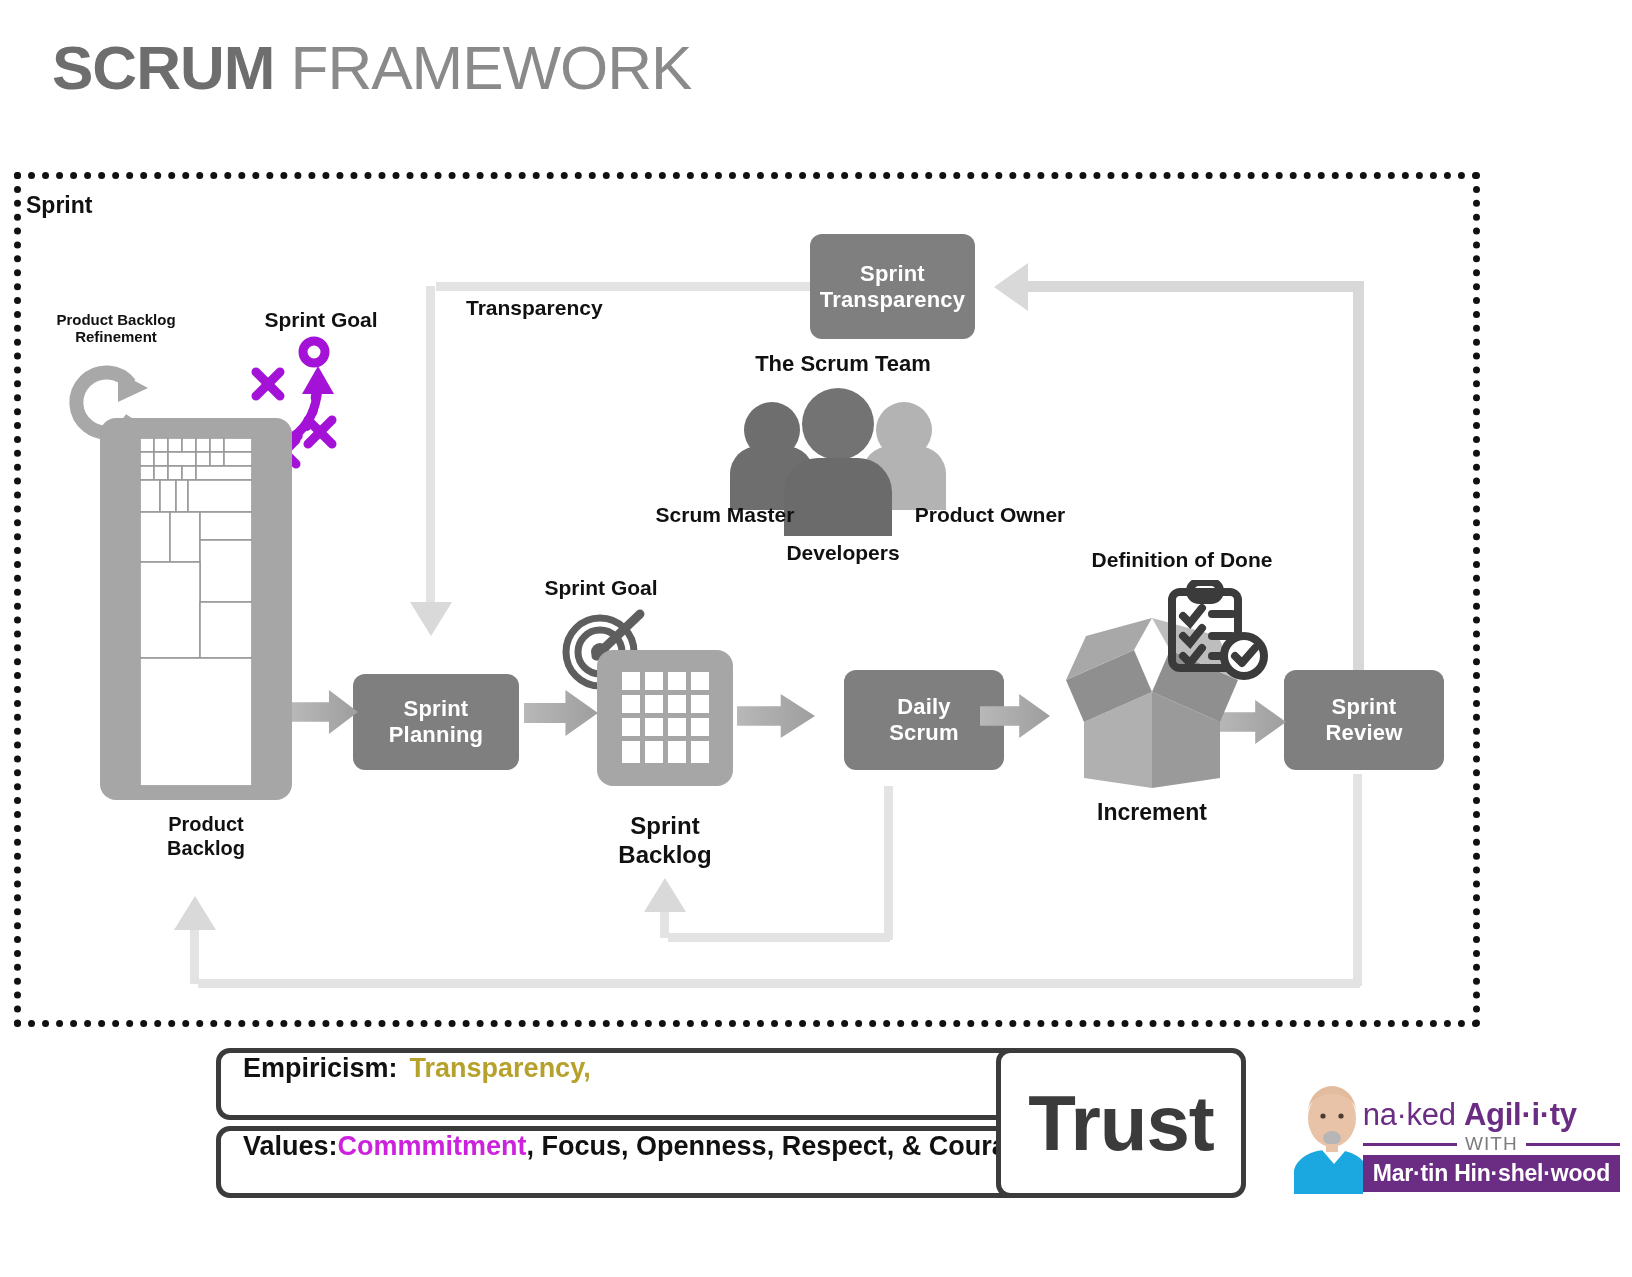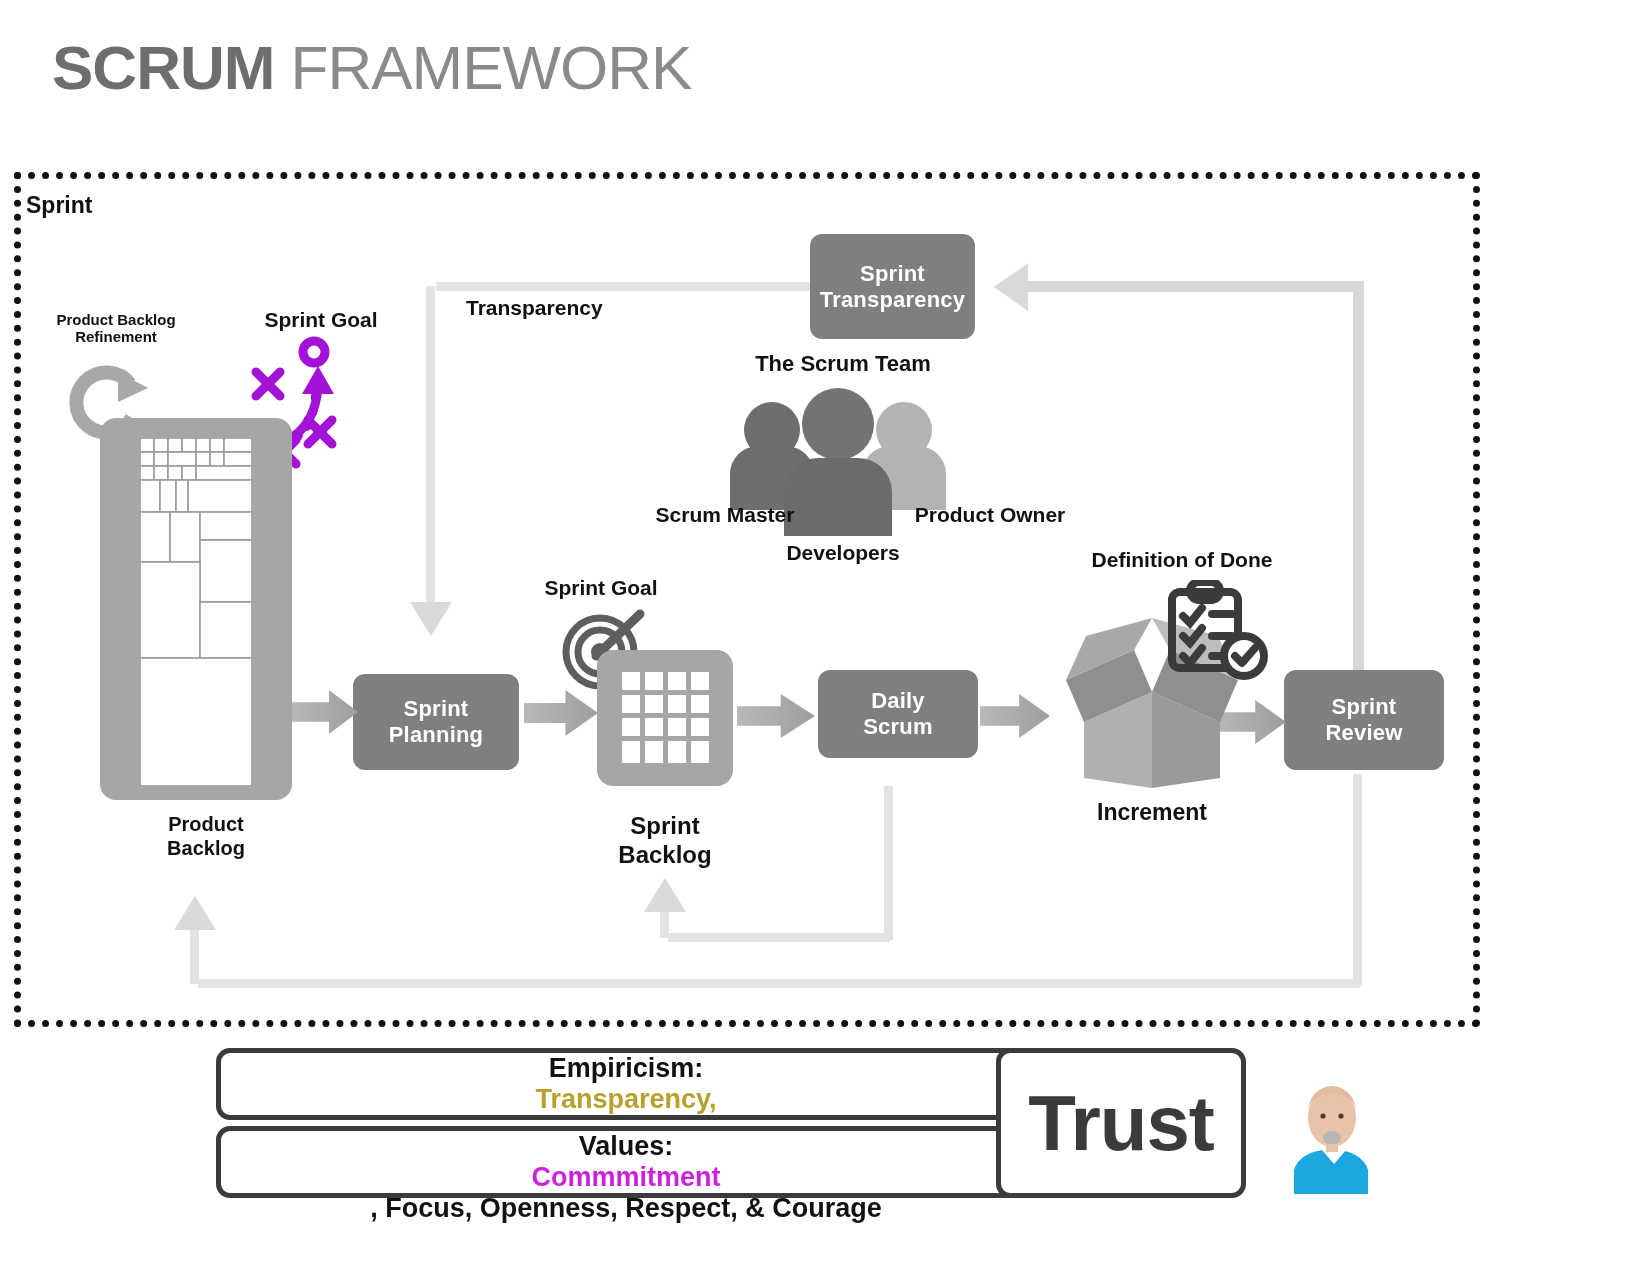--- a/index.html
+++ b/index.html
@@ -42,21 +42,21 @@
   .tri-down{width:0;height:0;border-left:21px solid transparent;
      border-right:21px solid transparent;border-top:34px solid #d9d9d9;}
   .tri-left{width:0;height:0;border-top:24px solid transparent;
      border-bottom:24px solid transparent;border-right:34px solid #d9d9d9;}
 
   
   .solid{background:#d8d8d8;}
 
   
   .kbox{border:5px solid #3b3b3b;border-radius:14px;background:#fff;
-     display:flex;align-items:center;flex-direction:column;}
+     display:flex;align-items:flex-start;}
   .kbox span{white-space:nowrap;}
   #trust-box{border:5px solid #3b3b3b;border-radius:14px;background:#fff;
      display:flex;align-items:center;justify-content:center;}
   #trust-text{font-size:78px;font-weight:bold;color:#3b3b3b;letter-spacing:-1px;}
 
   
   #logo-wrap{display:flex;align-items:flex-end;}
   #logo-name{font-size:31px;color:#6b2d84;font-weight:normal;white-space:nowrap;letter-spacing:-.3px;}
   #logo-with{display:flex;align-items:center;gap:8px;justify-content:center;}
   #logo-with .rule{height:3px;background:#6b2d84;flex:1;}
@@ -207,21 +207,21 @@
   <div>Sprint</div>
   <div>Backlog</div>
 </div>
 
 <div class="abs event" style="left:353px;top:674px;width:166px;height:96px;font-size:22px;">
   <div>
     <div>Sprint</div>
     <div>Planning</div>
   </div>
 </div>
-<div class="abs event" style="left:818px;top:670px;width:160px;height:88px;font-size:22px;">
+<div class="abs event" style="left:844px;top:670px;width:160px;height:100px;font-size:22px;">
   <div>
     <div>Daily</div>
     <div>Scrum</div>
   </div>
 </div>
 <div class="abs event" style="left:1284px;top:670px;width:160px;height:100px;font-size:22px;">
   <div>
     <div>Sprint</div>
     <div>Review</div>
   </div>
@@ -295,13 +295,22 @@
     <path d="M30,136 L30,112 a34,24 0 0 1 34,-20 l6,0 a34,24 0 0 1 34,20 l0,24 Z" fill="#1ba8e0"></path>
     <path d="M58,92 l12,14 l12,-14 l-6,-6 l-12,0 Z" fill="#ffffff"></path>
     <ellipse cx="68" cy="60" rx="24" ry="29" fill="#e8c3a8"></ellipse>
     <path d="M44,54 a24,26 0 0 1 48,0 a24,18 0 0 0 -48,0 Z" fill="#e3bc9f"></path>
     <ellipse cx="68" cy="80" rx="9" ry="7" fill="#b6b6b6"></ellipse>
     <rect x="62" y="86" width="12" height="8" fill="#e8c3a8"></rect>
     <circle cx="59" cy="58" r="2.6" fill="#4a3b33"></circle>
     <circle cx="77" cy="58" r="2.6" fill="#4a3b33"></circle>
     <rect x="64" y="110" width="20" height="26" fill="#1ba8e0"></rect>
   </svg>
+  <div style="flex:1;padding-bottom:2px;">
+    <div id="logo-name"><span>na·ked </span><span style="font-weight:bold;">Agil·i·ty</span></div>
+    <div id="logo-with">
+      <div class="rule"></div>
+      <span>WITH</span>
+      <div class="rule"></div>
+    </div>
+    <div id="logo-person">Mar·tin Hin·shel·wood</div>
+  </div>
 </div>
 
 </body></html>

